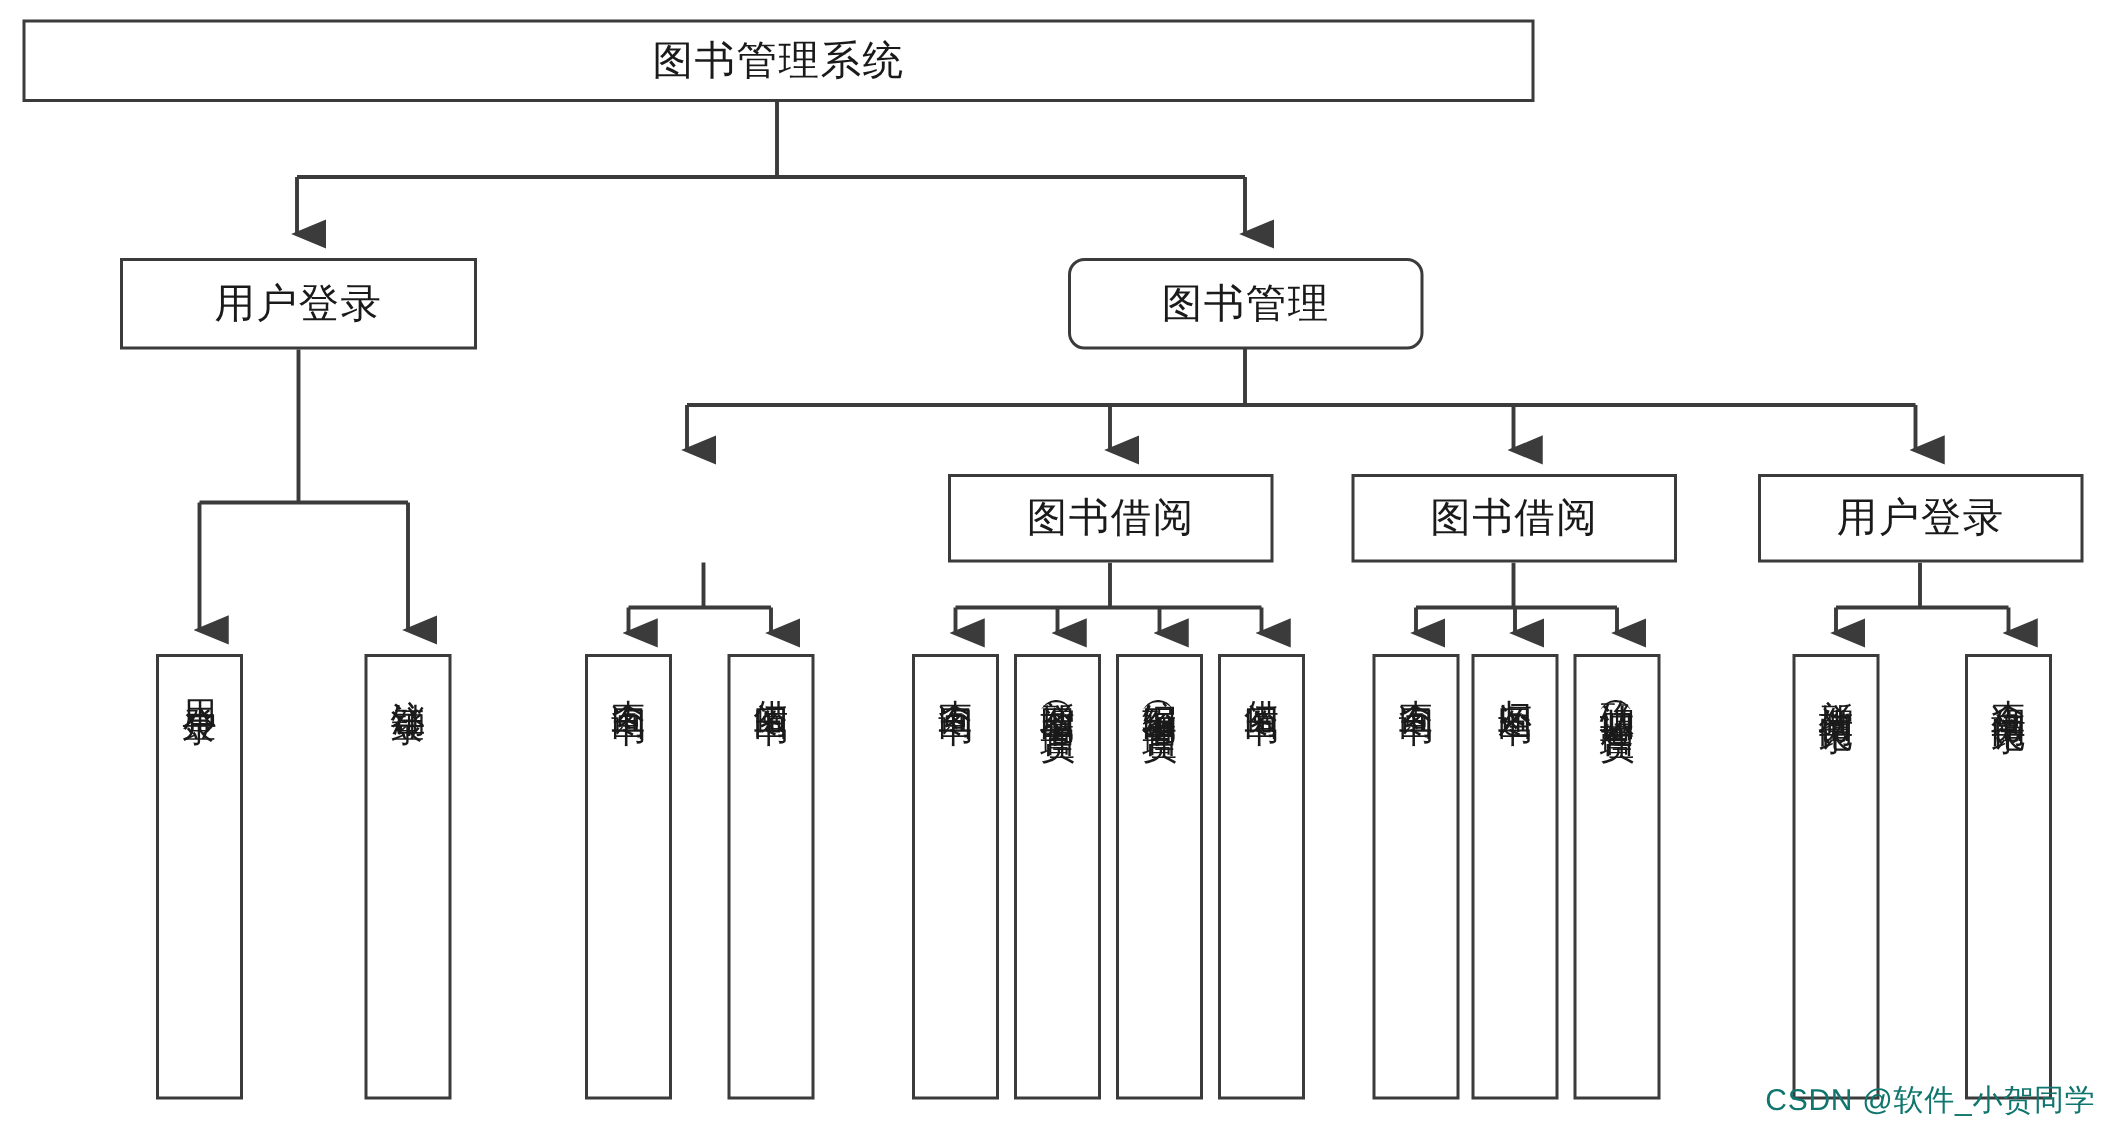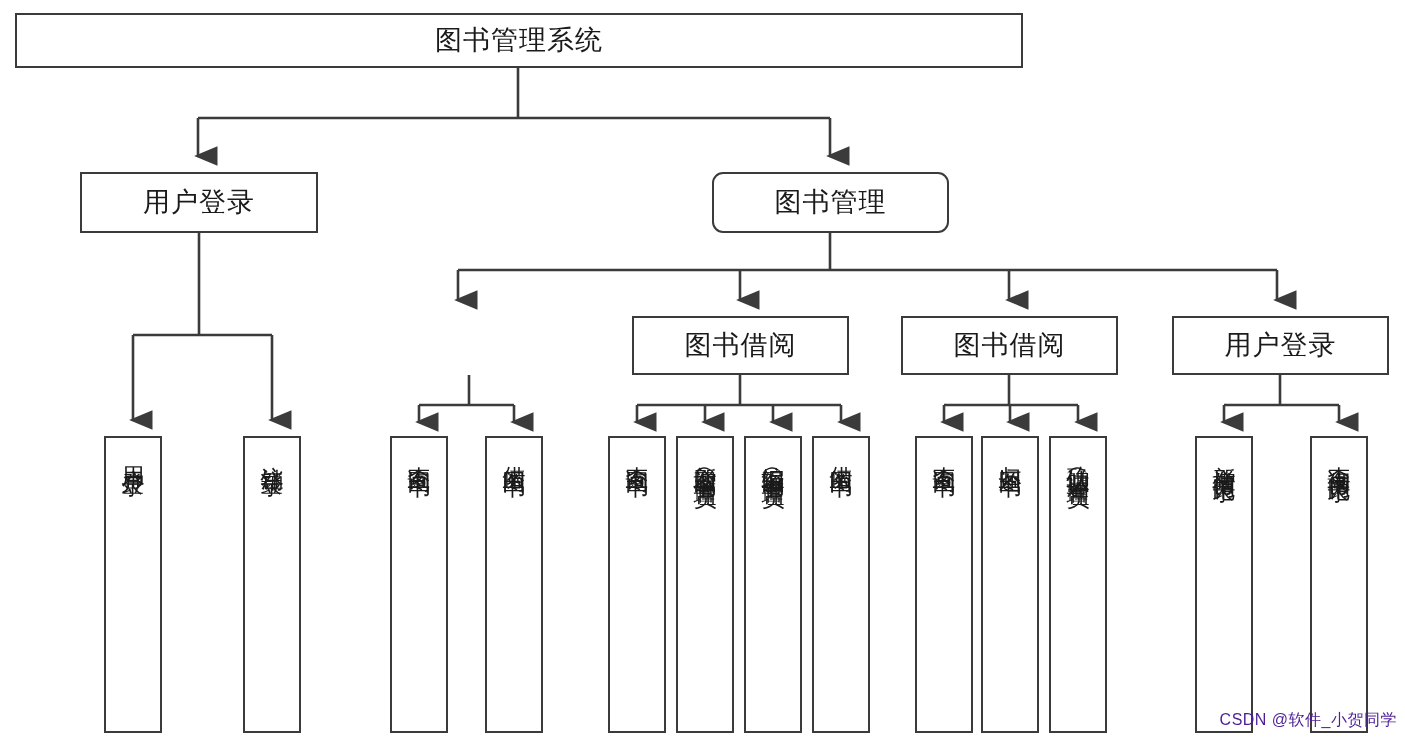--- a/index.html
+++ b/index.html
@@ -50,23 +50,23 @@
     text-orientation: upright;
     font-size: 23px;
     line-height: 1.18;
     letter-spacing: 3px;
     white-space: nowrap;
     text-align: left;
   }
   .watermark {
     position: absolute;
     right: 8px;
-    bottom: 16px;
-    font-size: 16px;
-    color: #4c1d95;
+    bottom: 0;
+    font-size: 20px;
+    color: #0f766e;
     letter-spacing: 0.5px;
     white-space: nowrap;
   }
 </style>
 </head>
 <body>
 
 <div id="canvas">
 
   <svg id="wires" viewBox="0 0 1405 747" width="1405" height="747">

